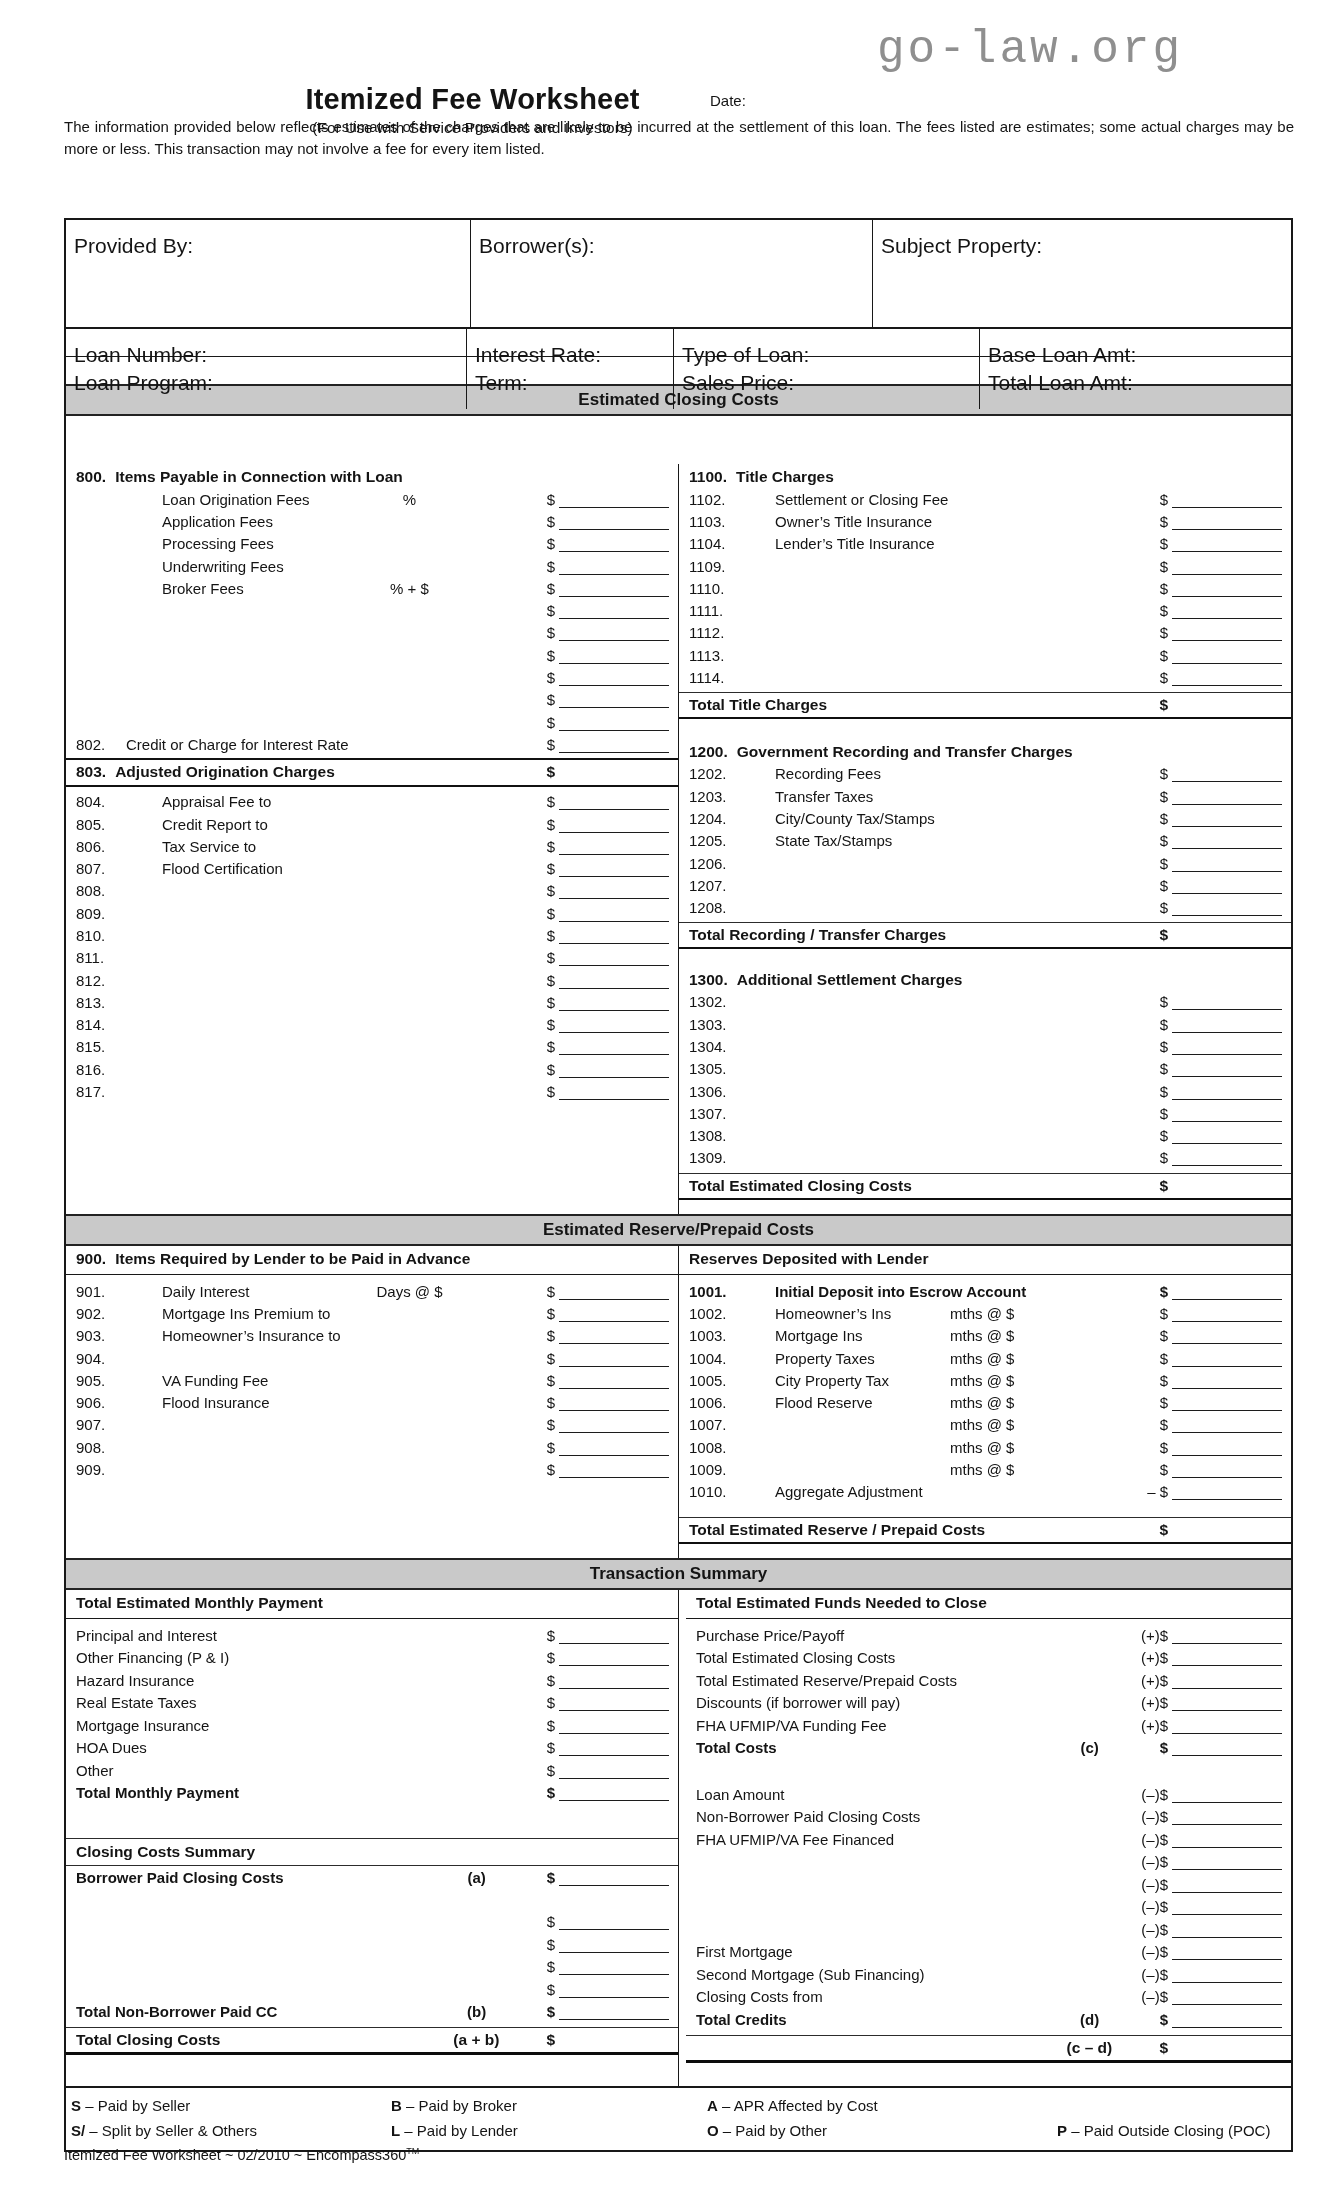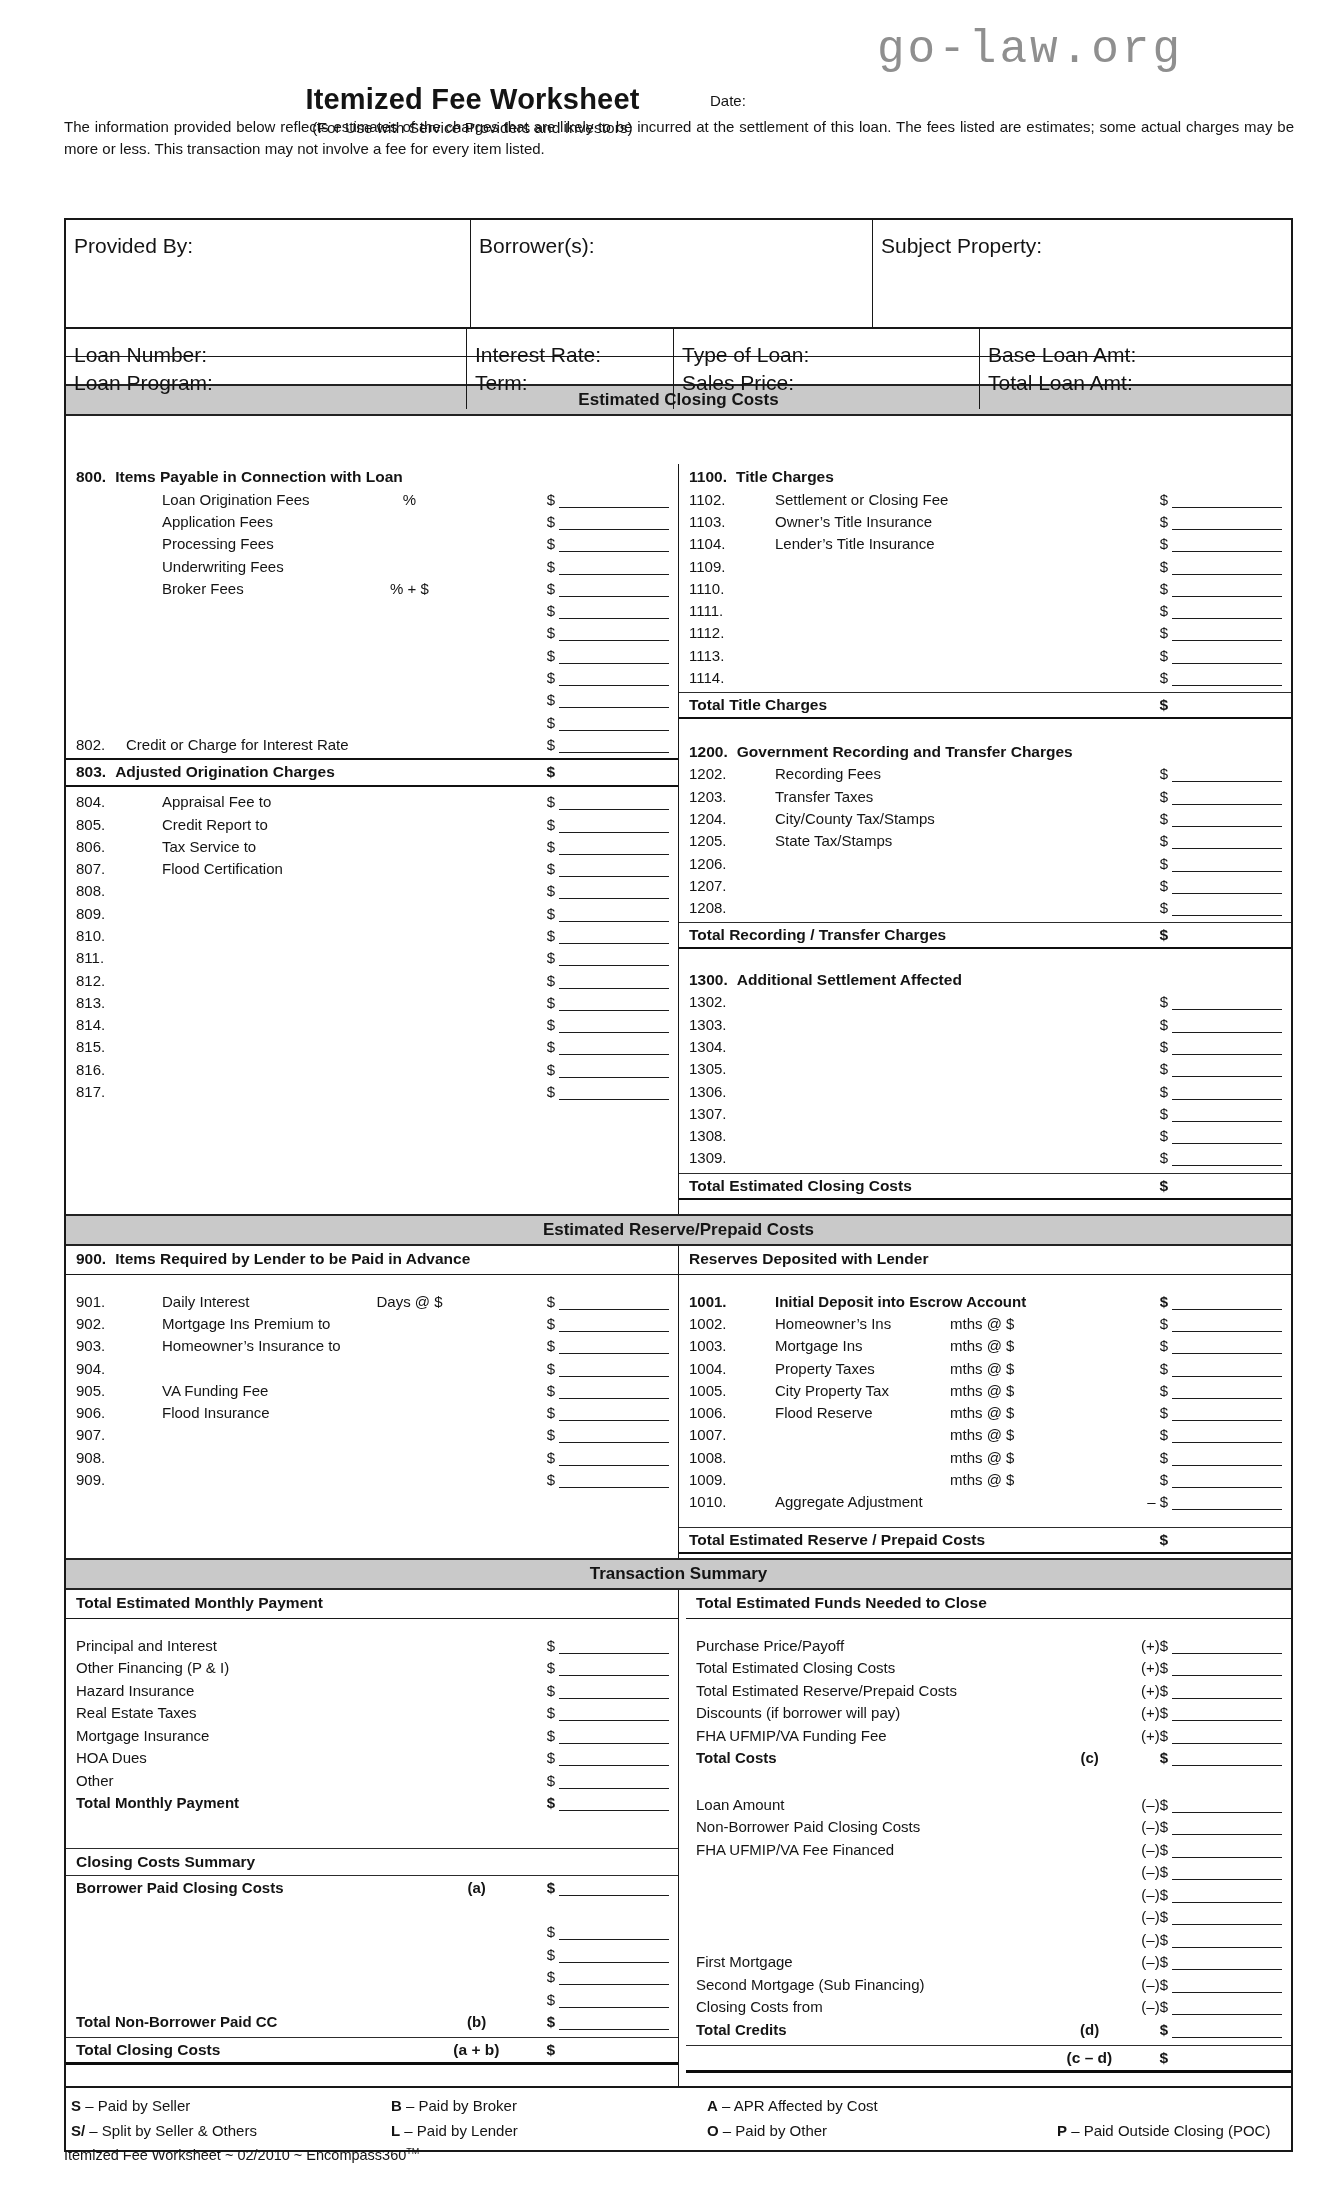--- a/index.html
+++ b/index.html
@@ -18,21 +18,21 @@
   .itr1 .itc:last-child,.itr2 .itc:last-child,.itr3 .itc:last-child{border-right:none;}
   .gbar{height:28px;background:#c9c9c9;border-top:2.5px solid #232323;border-bottom:2.5px solid #232323;display:flex;align-items:center;justify-content:center;font-weight:bold;font-size:17px;}
   .cols{display:flex;}
   .colL{width:613px;border-right:1.6px solid #181818;box-sizing:border-box;}
   .colR{flex:1;}
   .closing{height:750px;margin-top:48px;}
   .reserve{height:312px;}
   .trans{height:496px;gap:7px;}
   .col-h{font-weight:bold;font-size:15.5px;padding:4px 10px 0;height:20px;white-space:nowrap;}
   .col-h .hn{margin-right:9px;}
-  .col-h.rule{border-bottom:1.6px solid #181818;margin-bottom:15px;height:24px;}
+  .col-h.rule{border-bottom:1.6px solid #181818;margin-bottom:5px;height:24px;}
   .frow{display:flex;align-items:center;height:22.3px;font-size:15px;padding:0 9px 0 10px;white-space:nowrap;}
   .trans .frow{height:22.5px;}
   .frow .n{width:86px;flex:none;}
   .frow.tight .n{width:50px;}
   .frow .l{flex:none;}
   .colL .frow .l{width:185px;}
   .colR .frow .l{width:175px;}
   .colL .frow .m{width:125px;text-align:center;flex:none;}
   .colR .frow .m{width:130px;text-align:left;flex:none;}
   .mla{margin-left:auto;}
@@ -441,21 +441,21 @@
             </div>
           </div>
         <div class="totalbar">
           <span class="tl">Total Recording / Transfer Charges</span>
           <span class="amt mla">
               <span class="pre">$</span>
               <span class="line no"></span>
             </span>
         </div>
         <div class="col-h mt18">
-          <span class="hn">1300.</span><span>Additional Settlement Affected</span>
+          <span class="hn">1300.</span><span>Additional Settlement Charges</span>
         </div>
         <div>
             <div class="frow">
               <span class="n">1302.</span>
               <span class="amt mla">
                 <span class="pre">$</span>
                 <span class="line"></span>
               </span>
             </div>
             <div class="frow">

